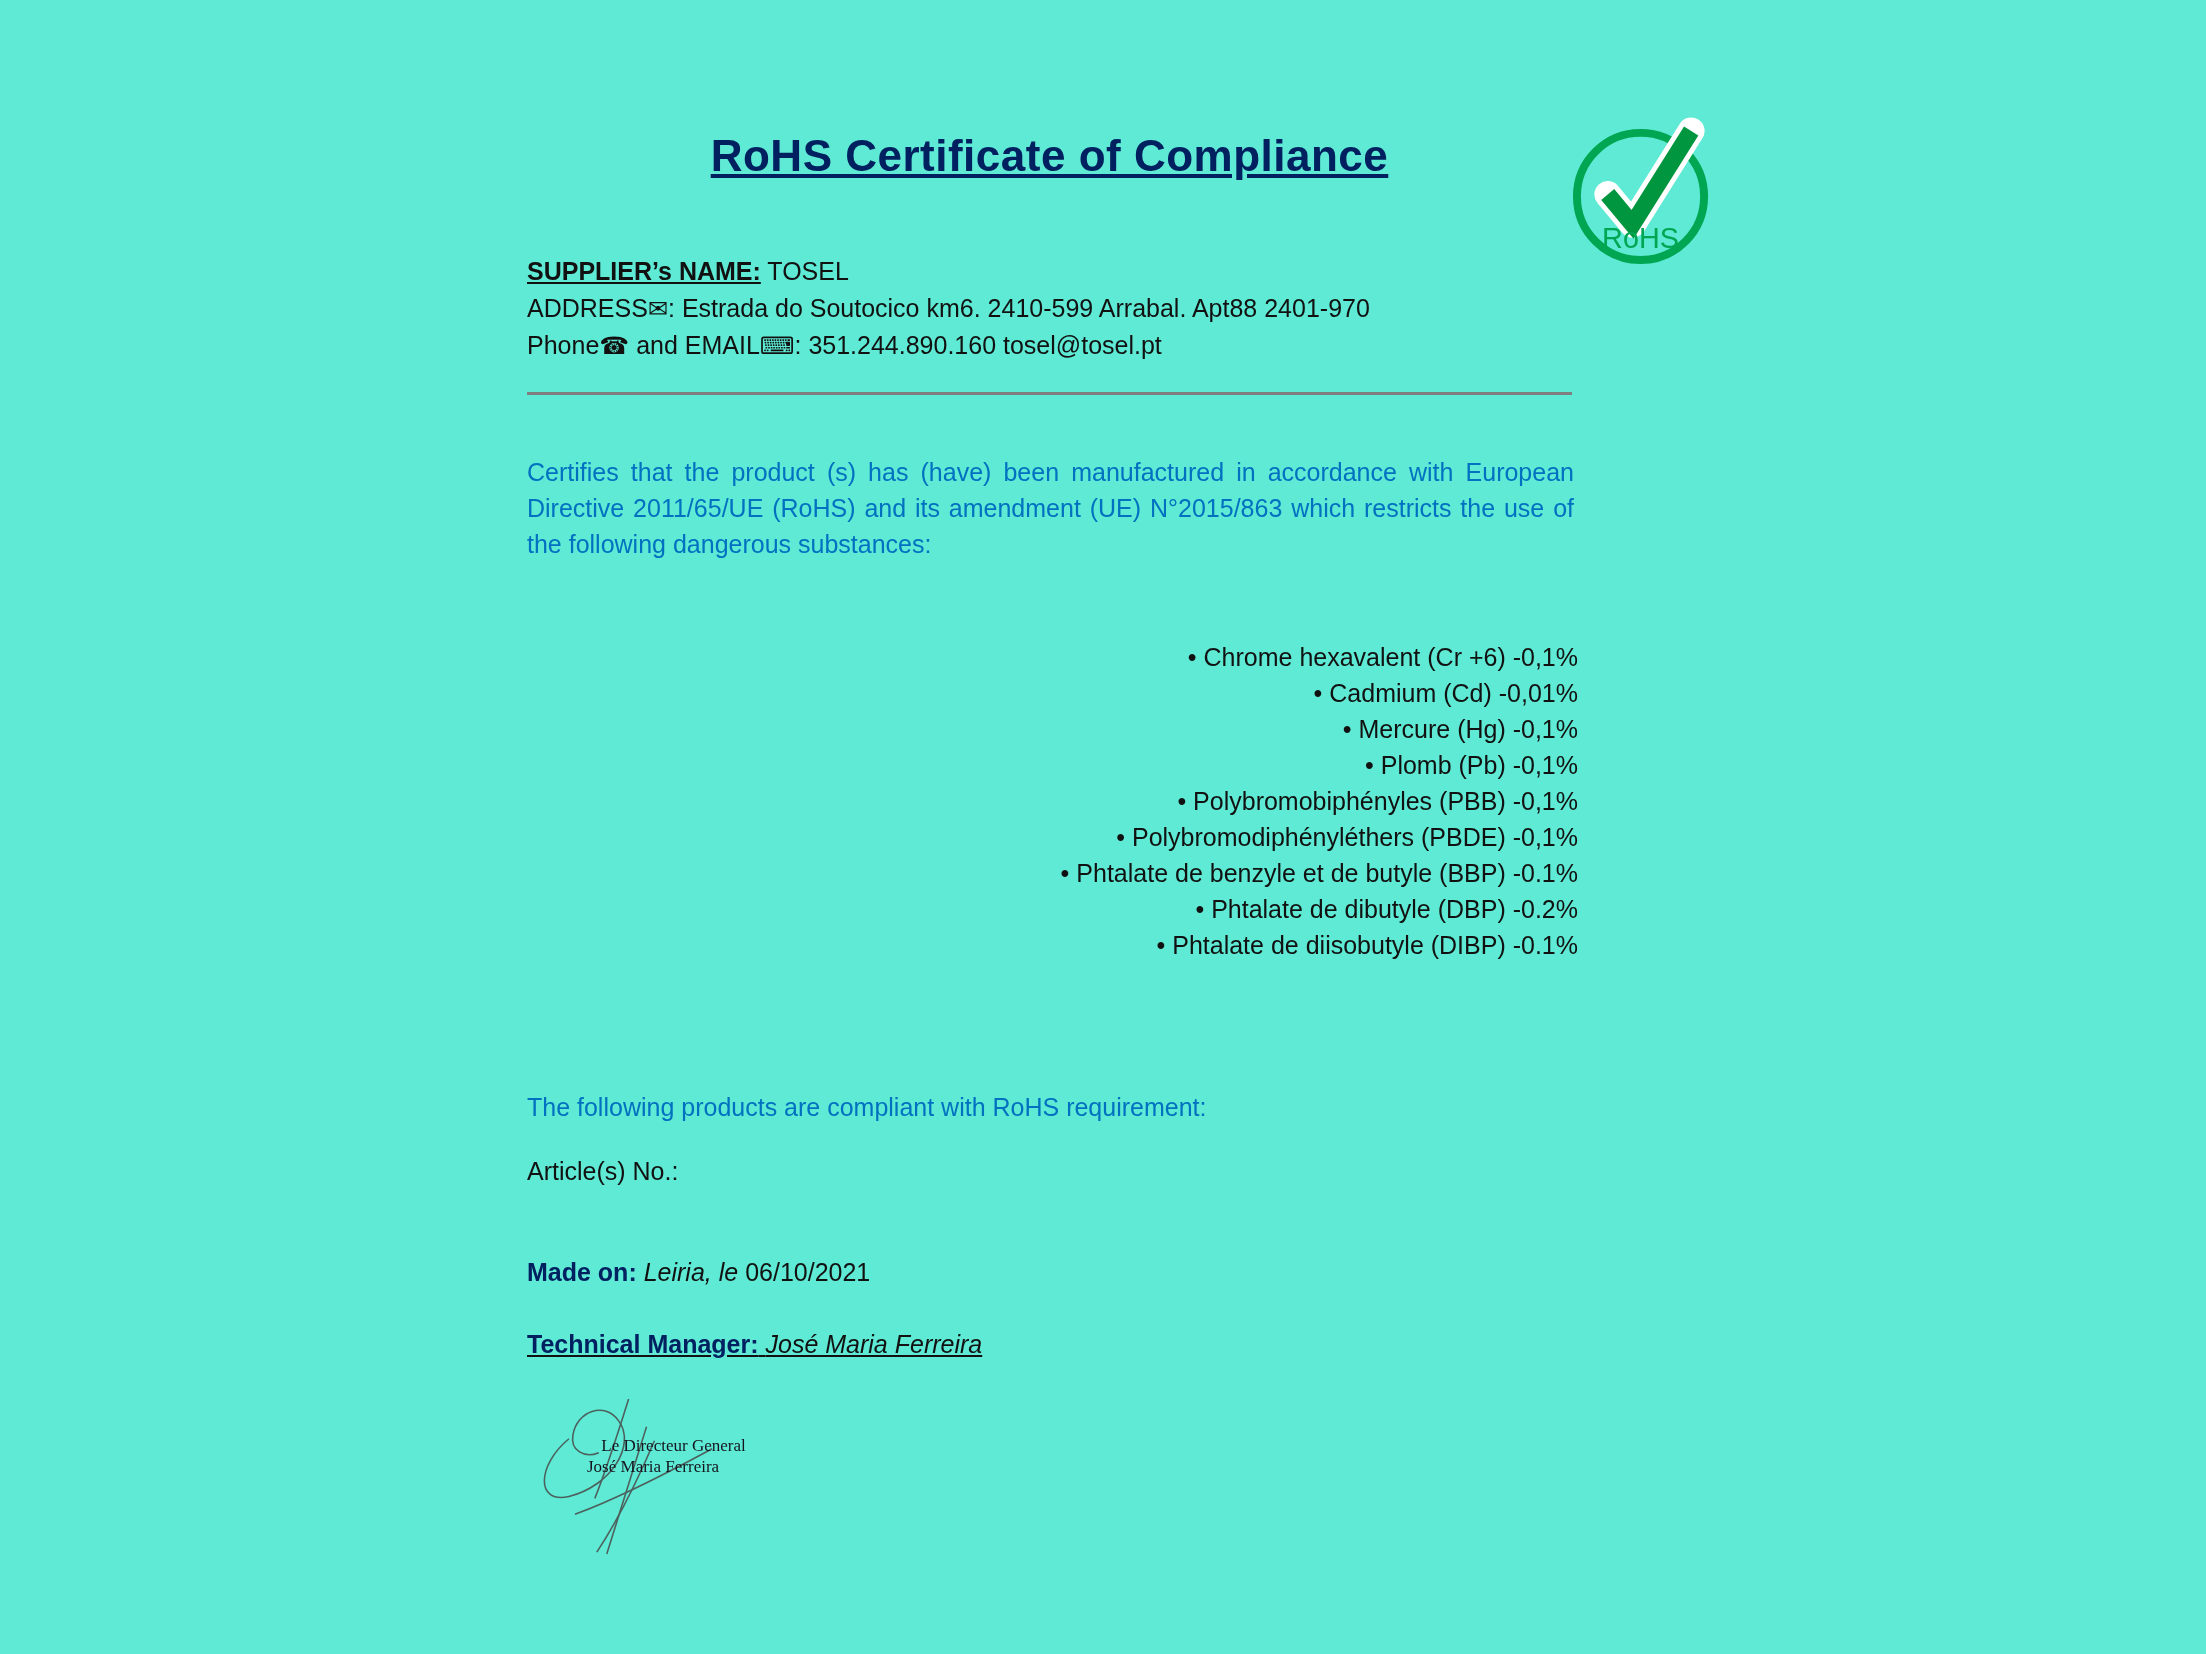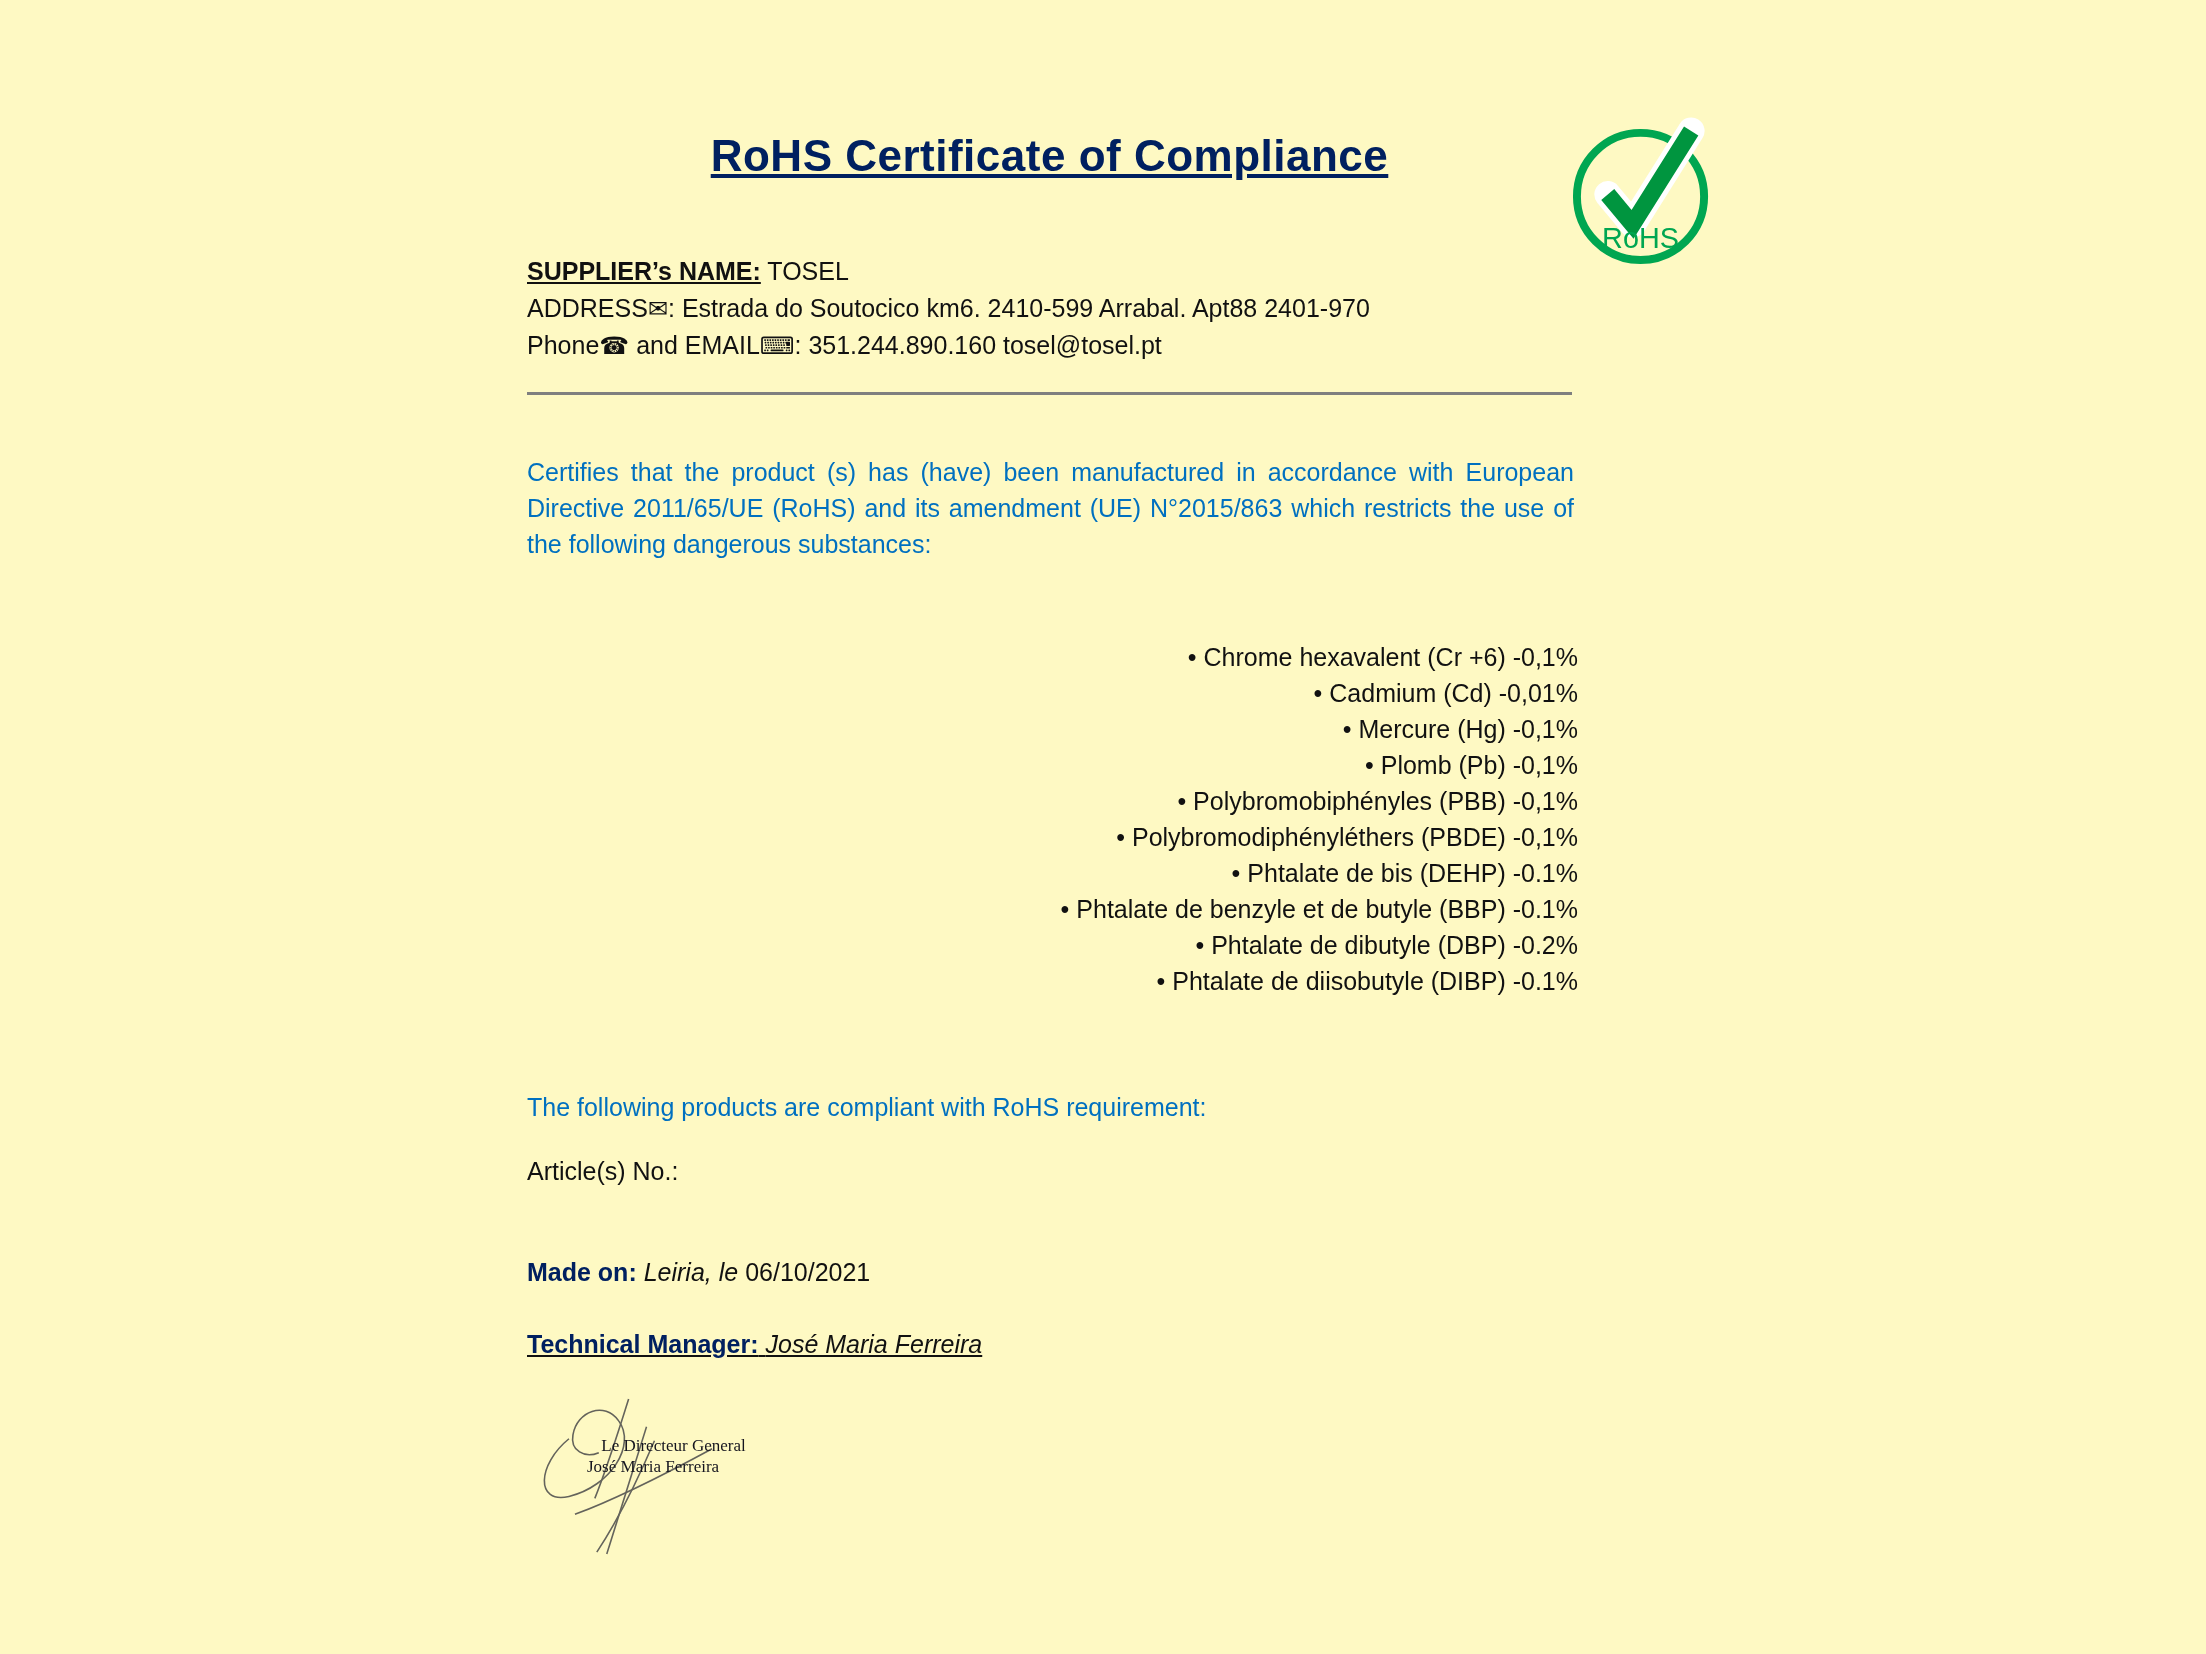--- a/index.html
+++ b/index.html
@@ -2,21 +2,21 @@
 <html><head>
 <meta charset="utf-8">
 <style>
   * { margin:0; padding:0; box-sizing:border-box; }
   html,body { background:#ffffff; }
   body {
     width:2207px; height:1655px; position:relative;
     font-family:"Liberation Sans", sans-serif; color:#000000;
     overflow:hidden;
   }
-  .page { position:absolute; inset:0; background:#fef9c3; }
+  .page { position:absolute; inset:0; background:#5eead4; }
 
   .doc-title {
     position:absolute; left:527px; top:131px; width:1045px;
     text-align:center; font-size:44px; font-weight:bold;
     color:#002060; text-decoration:underline;
     letter-spacing:0.5px;
   }
 
   .rohs-logo { position:absolute; left:1568px; top:113px; width:151px; height:157px; }
 
@@ -111,21 +111,20 @@
 
   <p class="cert-paragraph">Certifies that the product (s) has (have) been manufactured in accordance with European Directive 2011/65/UE (RoHS) and its amendment (UE) N°2015/863 which restricts the use of the following dangerous substances:</p>
 
   <ul class="substances-list">
     <li>Chrome hexavalent (Cr +6) -0,1%</li>
     <li>Cadmium (Cd) -0,01%</li>
     <li>Mercure (Hg) -0,1%</li>
     <li>Plomb (Pb) -0,1%</li>
     <li>Polybromobiphényles (PBB) -0,1%</li>
     <li>Polybromodiphényléthers (PBDE) -0,1%</li>
-    <li>Phtalate de bis (DEHP) -0.1%</li>
     <li>Phtalate de benzyle et de butyle (BBP) -0.1%</li>
     <li>Phtalate de dibutyle (DBP) -0.2%</li>
     <li>Phtalate de diisobutyle (DIBP) -0.1%</li>
   </ul>
 
   <p class="compliance-line">The following products are compliant with RoHS requirement:</p>
 
   <p class="articles-line">Article(s) No.:</p>
 
   <p class="made-on-line">

